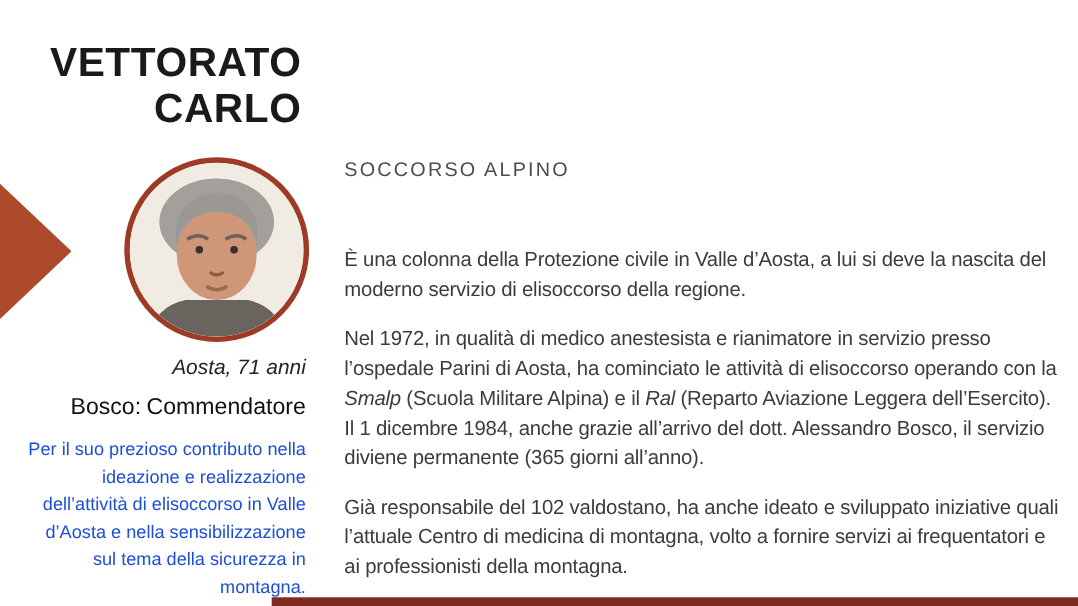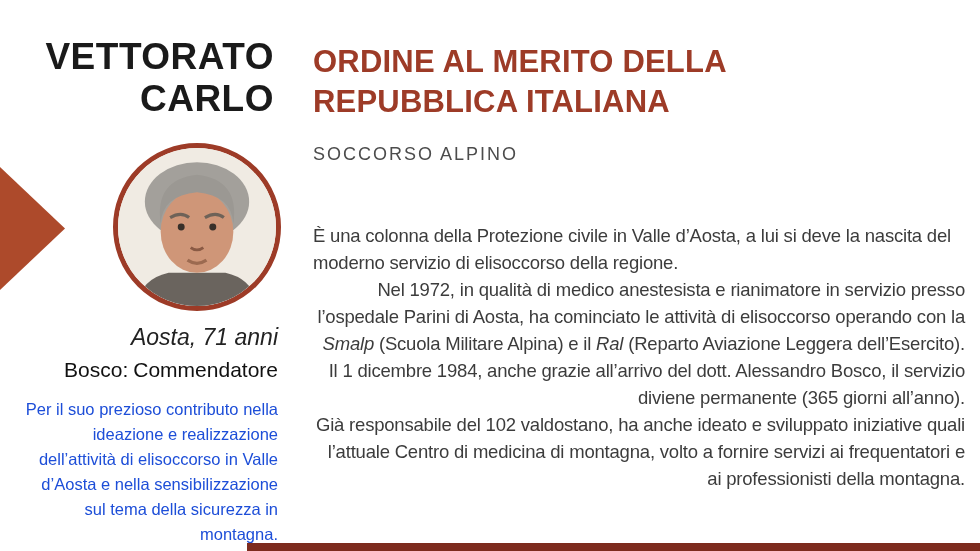--- a/index.html
+++ b/index.html
@@ -21,21 +21,21 @@
     letter-spacing:.5px;
   }
   .photo-ring{
     position:absolute;left:113px;top:143px;width:168px;height:168px;
     box-sizing:border-box;border:5px solid var(--accent-red);
     border-radius:50%;overflow:hidden;background:#f4f0ea;
   }
   .photo-ring svg{display:block;width:100%;height:100%;}
   .origin-age{
     position:absolute;left:16px;top:324px;width:262px;text-align:right;
-    font-style:italic;font-size:23px;color:#222222;
+    font-style:italic;font-size:19px;color:#222222;
   }
   .grade-line{
     position:absolute;left:16px;top:358px;width:262px;text-align:right;
     font-size:21px;color:#111111;
   }
   .grade-line .grade-value{font-weight:400;margin-left:5px;}
   .citation{
     position:absolute;left:16px;top:397px;width:262px;text-align:right;
     font-size:16.5px;line-height:25px;color:#1d4ed8;
   }
@@ -48,21 +48,21 @@
   .award-subtitle{
     position:absolute;left:313px;top:144px;width:660px;
     font-size:18px;letter-spacing:2px;color:#4c4c4c;font-weight:400;
   }
   .bio{
     position:absolute;left:313px;top:222px;width:652px;
     font-size:18.5px;line-height:27px;color:var(--text-dark);
     letter-spacing:-.2px;
   }
   .bio p{margin:0;}
-  .bio p + p{margin-top:0;text-align:right;}
+  .bio p + p{margin-top:18px;}
   .it{font-style:italic;}
   .bottom-bar{
     position:absolute;left:247px;right:0;bottom:0;height:8px;
     background:var(--bottom-bar-red);
   }
 </style>
 </head>
 <body>
 
 <div class="slide">
@@ -91,24 +91,20 @@
   </div>
 
   <div class="origin-age">Aosta, 71 anni</div>
 
   <div class="grade-line">
     <span>Bosco:</span><span class="grade-value">Commendatore</span>
   </div>
 
   <div class="citation">Per il suo prezioso contributo nella ideazione e realizzazione dell’attività di elisoccorso in Valle d’Aosta e nella sensibilizzazione sul tema della sicurezza in montagna.</div>
 
-  <div class="award-title">
-    <div>ORDINE AL MERITO DELLA</div>
-    <div>REPUBBLICA ITALIANA</div>
-  </div>
 
   <div class="award-subtitle">SOCCORSO ALPINO</div>
 
   <div class="bio">
     <p>È una colonna della Protezione civile in Valle d’Aosta, a lui si deve la nascita del moderno servizio di elisoccorso della regione.</p>
     <p><span>Nel 1972, in qualità di medico anestesista e rianimatore in servizio presso l’ospedale Parini di Aosta, ha cominciato le attività di elisoccorso operando con la </span><span class="it">Smalp</span><span> (Scuola Militare Alpina) e il </span><span class="it">Ral</span><span> (Reparto Aviazione Leggera dell’Esercito). Il 1 dicembre 1984, anche grazie all’arrivo del dott. Alessandro Bosco, il servizio diviene permanente (365 giorni all’anno).</span></p>
     <p>Già responsabile del 102 valdostano, ha anche ideato e sviluppato iniziative quali l’attuale Centro di medicina di montagna, volto a fornire servizi ai frequentatori e ai professionisti della montagna.</p>
   </div>
 
   <div class="bottom-bar"></div>

